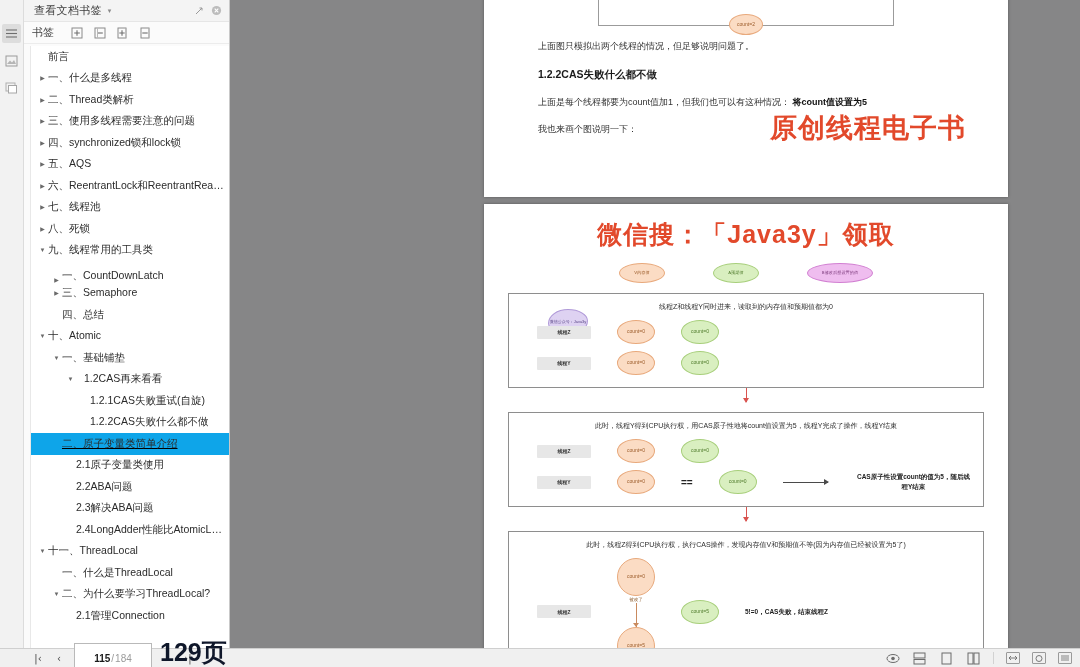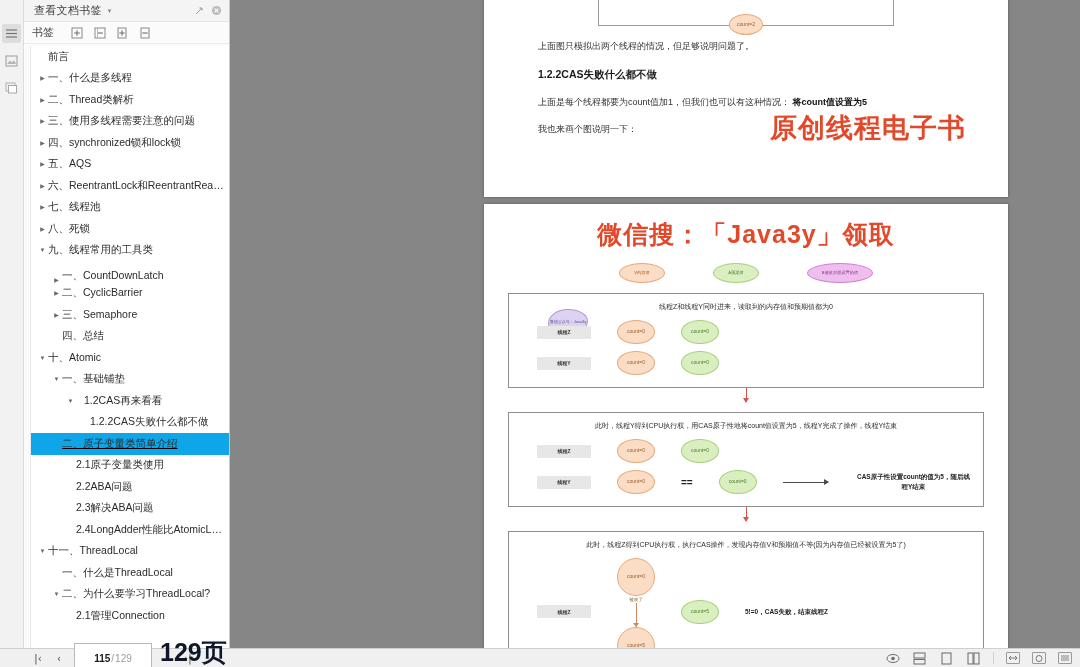--- a/index.html
+++ b/index.html
@@ -436,41 +436,41 @@
         <div class="bm-row" style="padding-left: 6px;">
           <span class="bm-caret">▼</span>
           <span class="bm-label">九、线程常用的工具类</span>
         </div>
         <div class="bm-row" style="padding-left: 20px; align-items: flex-end;">
           <span class="bm-caret">▶</span>
           <span class="bm-label">一、CountDownLatch</span>
         </div>
         <div class="bm-row" style="padding-left: 20px;">
           <span class="bm-caret">▶</span>
-          <span class="bm-label">二、CyclicBarrier</span>
-        </div>
-        <div class="bm-row" style="padding-left: 20px;">
-          <span class="bm-caret">▶</span>
           <span class="bm-label">三、Semaphore</span>
         </div>
         <div class="bm-row" style="padding-left: 20px;">
           <span class="bm-caret none"></span>
           <span class="bm-label">四、总结</span>
         </div>
         <div class="bm-row" style="padding-left: 6px; align-items: center;">
           <span class="bm-caret">▼</span>
           <span class="bm-label">十、Atomic</span>
         </div>
         <div class="bm-row" style="padding-left: 20px;">
           <span class="bm-caret">▼</span>
           <span class="bm-label">一、基础铺垫</span>
         </div>
         <div class="bm-row" style="padding-left: 34px; gap: 8px;">
           <span class="bm-caret">▼</span>
           <span class="bm-label">1.2CAS再来看看</span>
+        </div>
+        <div class="bm-row" style="padding-left: 48px;">
+          <span class="bm-caret none"></span>
+          <span class="bm-label">1.2.1CAS失败重试(自旋)</span>
         </div>
         <div class="bm-row" style="padding-left: 48px;">
           <span class="bm-caret none"></span>
           <span class="bm-label">1.2.2CAS失败什么都不做</span>
         </div>
         <div class="bm-row sel" style="padding-left: 20px;">
           <span class="bm-caret none"></span>
           <span class="bm-label">二、原子变量类简单介绍</span>
         </div>
         <div class="bm-row" style="padding-left: 34px;">
@@ -590,21 +590,21 @@
     </div>
   </div>
 
   <div class="bottombar">
     <div class="nav-grp">
       <span class="nav-btn">|‹</span>
       <span class="nav-btn">‹</span>
       <span class="pagebox">
         <span class="cur">115</span>
         <span class="tot">/</span>
-        <span class="tot">129</span>
+        <span class="tot">184</span>
       </span>
       <span class="nav-btn">›</span>
       <span class="nav-btn">›|</span>
     </div>
     <div class="bb-spacer"></div>
     <div class="bb-icons">
       <span class="bb-icon">
         <svg width="14" height="11" viewBox="0 0 14 11">
             <ellipse cx="7" cy="5.5" rx="6" ry="4" fill="none" stroke="#6b6b6b"></ellipse>
             <circle cx="7" cy="5.5" r="1.8" fill="#6b6b6b"></circle>

